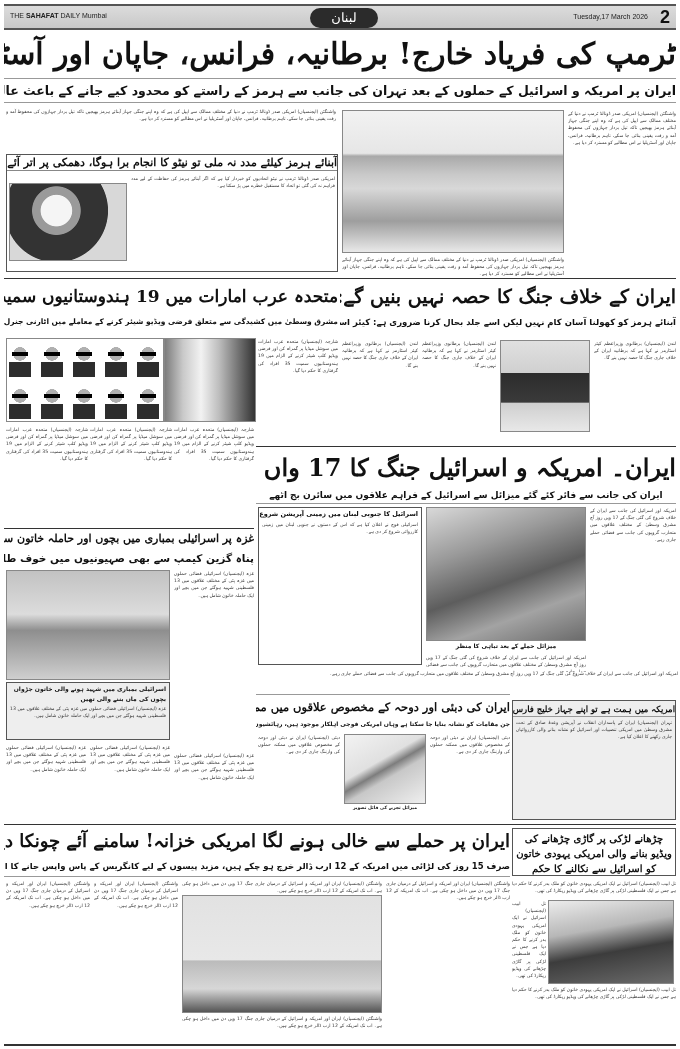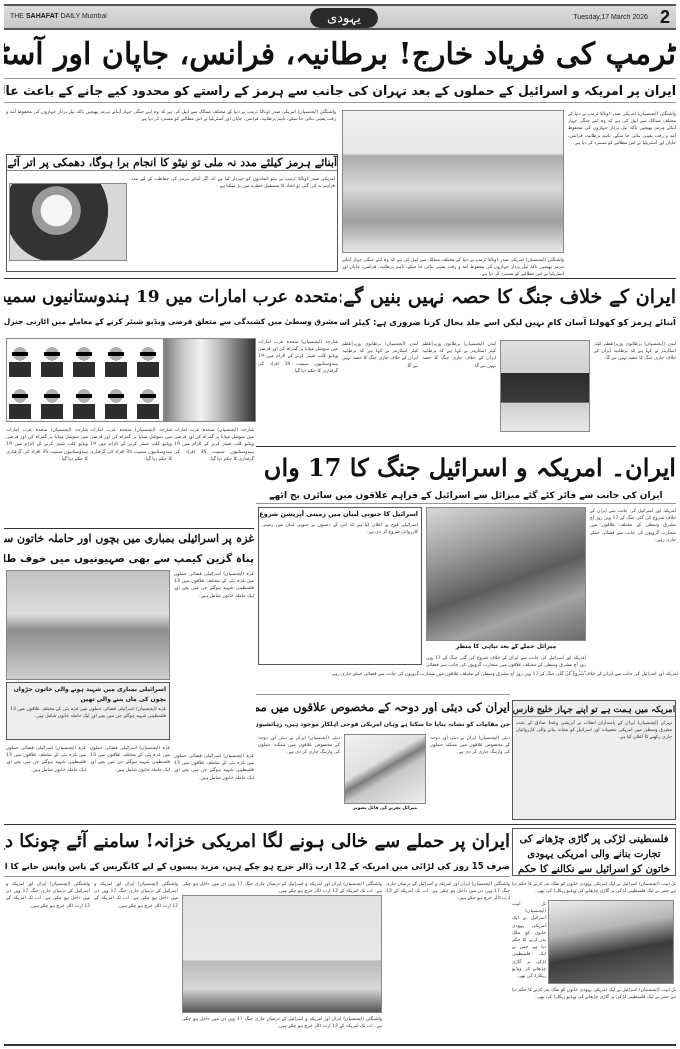--- a/index.html
+++ b/index.html
@@ -52,21 +52,21 @@
   .caption { font-size: 6px; font-weight: bold; text-align: center; direction: rtl; color: #111; }
   .boxtitle { font-family: "DejaVu Serif", serif; font-weight: bold; direction: rtl; text-align: center; white-space: nowrap; overflow: hidden; }
 </style>
 </head>
 <body>
 
 <div class="abs masthead">
   <div class="abs mh-left">
     <span>THE </span><b>SAHAFAT</b><span> DAILY Mumbai</span>
   </div>
-  <div class="abs mh-logo">یہودی</div>
+  <div class="abs mh-logo">لبنان</div>
   <div class="abs mh-date">Tuesday,17 March 2026</div>
   <div class="abs mh-page">2</div>
 </div>
 
 <div class="abs hl hl-main rtl center">ٹرمپ کی فریاد خارج! برطانیہ، فرانس، جاپان اور آسٹریلیا کا اپنے جہاز آبنائے ہرمز بھیجنے سے انکار</div>
 <div class="abs rule-thin" style="left:4px;top:78px;width:672px;height:1px"></div>
 <div class="abs sub sub-main rtl center">ایران پر امریکہ و اسرائیل کے حملوں کے بعد تہران کی جانب سے ہرمز کے راستے کو محدود کیے جانے کے باعث عالمی تجارت اور توانائی کی ترسیل بری طرح متاثر</div>
 <div class="abs rule-thin" style="left:4px;top:102px;width:672px;height:1px"></div>
 
 <div class="abs txt" style="left:6px;top:108px;width:330px;height:44px">واشنگٹن (ایجنسیاں) امریکی صدر ڈونالڈ ٹرمپ نے دنیا کے مختلف ممالک سے اپیل کی ہے کہ وہ اپنے جنگی جہاز آبنائے ہرمز بھیجیں تاکہ تیل بردار جہازوں کی محفوظ آمد و رفت یقینی بنائی جا سکے، تاہم برطانیہ، فرانس، جاپان اور آسٹریلیا نے اس مطالبے کو مسترد کر دیا ہے۔</div>
@@ -158,20 +158,20 @@
 <div class="abs sub rtl center" style="left:4px;top:858px;width:506px;height:16px;font-size:8.5px;line-height:16px;font-weight:bold">صرف 15 روز کی لڑائی میں امریکہ کے 12 ارب ڈالر خرچ ہو چکے ہیں، مزید پیسوں کے لیے کانگریس کے پاس واپس جانے کا اندیشہ</div>
 <div class="abs rule-thin" style="left:4px;top:876px;width:506px;height:1px"></div>
 <div class="abs photo ph-capitol" style="left:182px;top:895px;width:200px;height:118px"></div>
 <div class="abs txt" style="left:6px;top:880px;width:84px;height:160px">واشنگٹن (ایجنسیاں) ایران اور امریکہ و اسرائیل کے درمیان جاری جنگ 17 ویں دن میں داخل ہو چکی ہے۔ اب تک امریکہ کے 12 ارب ڈالر خرچ ہو چکے ہیں۔</div>
 <div class="abs txt" style="left:94px;top:880px;width:84px;height:160px">واشنگٹن (ایجنسیاں) ایران اور امریکہ و اسرائیل کے درمیان جاری جنگ 17 ویں دن میں داخل ہو چکی ہے۔ اب تک امریکہ کے 12 ارب ڈالر خرچ ہو چکے ہیں۔</div>
 <div class="abs txt" style="left:182px;top:880px;width:200px;height:14px">واشنگٹن (ایجنسیاں) ایران اور امریکہ و اسرائیل کے درمیان جاری جنگ 17 ویں دن میں داخل ہو چکی ہے۔ اب تک امریکہ کے 12 ارب ڈالر خرچ ہو چکے ہیں۔</div>
 <div class="abs txt" style="left:182px;top:1015px;width:200px;height:28px">واشنگٹن (ایجنسیاں) ایران اور امریکہ و اسرائیل کے درمیان جاری جنگ 17 ویں دن میں داخل ہو چکی ہے۔ اب تک امریکہ کے 12 ارب ڈالر خرچ ہو چکے ہیں۔</div>
 <div class="abs txt" style="left:386px;top:880px;width:124px;height:160px">واشنگٹن (ایجنسیاں) ایران اور امریکہ و اسرائیل کے درمیان جاری جنگ 17 ویں دن میں داخل ہو چکی ہے۔ اب تک امریکہ کے 12 ارب ڈالر خرچ ہو چکے ہیں۔</div>
 
 <div class="abs box" style="left:512px;top:828px;width:164px;height:48px">
-  <div class="hl rtl center" style="font-size:10px;line-height:15px;white-space:normal;padding:2px 2px">فلسطینی لڑکی پر گاڑی چڑھانے کی تجارت بنانے والی امریکی یہودی خاتون کو اسرائیل سے نکالنے کا حکم</div>
+  <div class="hl rtl center" style="font-size:10px;line-height:15px;white-space:normal;padding:2px 2px">چڑھانے لڑکی پر گاڑی چڑھانے کی ویڈیو بنانے والی امریکی یہودی خاتون کو اسرائیل سے نکالنے کا حکم</div>
 </div>
 <div class="abs photo ph-protest" style="left:548px;top:900px;width:126px;height:84px"></div>
 <div class="abs txt" style="left:512px;top:880px;width:164px;height:18px">تل ابیب (ایجنسیاں) اسرائیل نے ایک امریکی یہودی خاتون کو ملک بدر کرنے کا حکم دیا ہے جس نے ایک فلسطینی لڑکی پر گاڑی چڑھانے کی ویڈیو ریکارڈ کی تھی۔</div>
 <div class="abs txt" style="left:512px;top:900px;width:34px;height:84px">تل ابیب (ایجنسیاں) اسرائیل نے ایک امریکی یہودی خاتون کو ملک بدر کرنے کا حکم دیا ہے جس نے ایک فلسطینی لڑکی پر گاڑی چڑھانے کی ویڈیو ریکارڈ کی تھی۔</div>
 <div class="abs txt" style="left:512px;top:986px;width:164px;height:56px">تل ابیب (ایجنسیاں) اسرائیل نے ایک امریکی یہودی خاتون کو ملک بدر کرنے کا حکم دیا ہے جس نے ایک فلسطینی لڑکی پر گاڑی چڑھانے کی ویڈیو ریکارڈ کی تھی۔</div>
 
 <div class="abs rule" style="left:4px;top:1044px;width:672px;height:2px"></div>
 
 </body></html>

